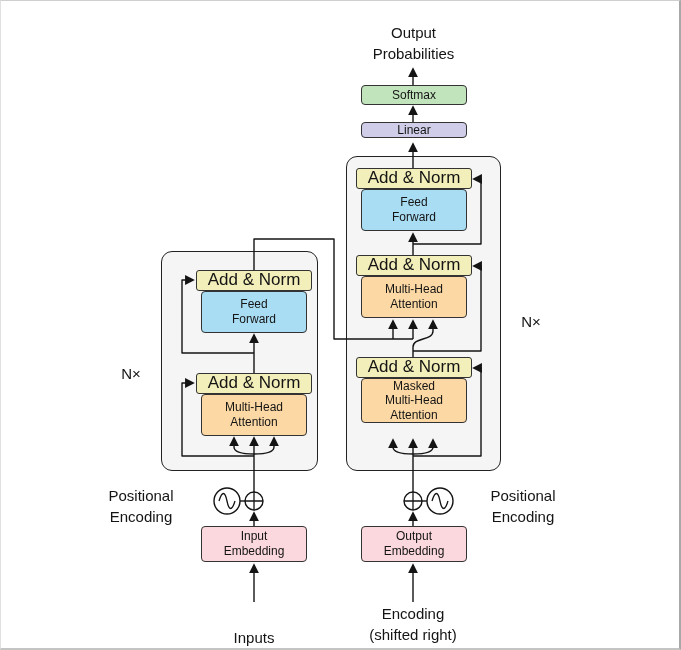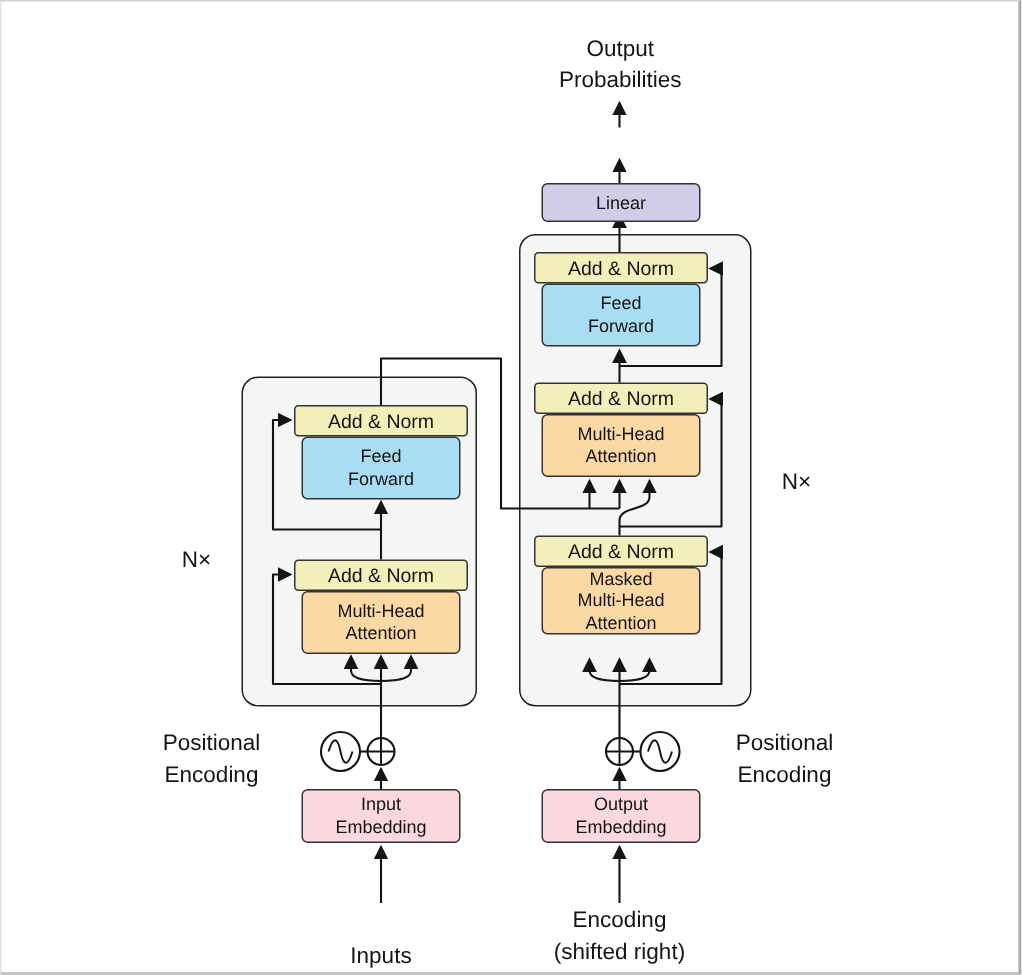--- a/index.html
+++ b/index.html
@@ -13,21 +13,21 @@
   .gray-block {
     position:absolute; background:#f5f5f5; border:1.4px solid #222;
     border-radius:11px; z-index:1;
   }
   svg.wires { position:absolute; left:0; top:0; z-index:2; }
   .box {
     position:absolute; z-index:3; display:flex; align-items:center; justify-content:center;
     text-align:center; border:1px solid #333; border-radius:4px;
     font-size:12px; line-height:1.22; white-space:pre-line; color:#141414;
   }
-  .addnorm { font-size:13px; border-radius:3px; }
+  .addnorm { font-size:17px; border-radius:3px; }
   .lbl {
     position:absolute; z-index:3; font-size:15px; line-height:1.38;
     text-align:center; white-space:pre-line; color:#141414;
   }
 </style>
 </head>
 <body>
 
 <div id="stage">
 
@@ -90,21 +90,22 @@
       </g>
       <g transform="translate(439,500)">
         <circle r="13" fill="#ffffff" stroke="#141414" stroke-width="1.4"></circle>
         <path d="M-8 0 C-5 -10 -2 -10 0 0 C2 10 5 10 8 0" stroke="#141414" stroke-width="1.3" fill="none"></path>
       </g>
     </g>
   </svg>
 
   <div class="lbl" style="left:340px; top:22px; width:145px;">Output
 Probabilities</div>
-  <div class="box" style="left: 360px; top: 121px; width: 106px; height: 26px; background: rgb(208, 205, 232);">Linear</div>
+  <div class="box" style="left: 360px; top: 84px; width: 106px; height: 20px; background: rgb(194, 228, 188);">Softmax</div>
+  <div class="box" style="left: 360px; top: 121px; width: 106px; height: 16px; background: rgb(208, 205, 232);">Linear</div>
 
   <div class="box addnorm" style="left: 195px; top: 269px; width: 116px; height: 21px; background: rgb(243, 239, 186);">Add &amp; Norm</div>
   <div class="box" style="left: 200px; top: 290px; width: 106px; height: 42px; background: rgb(169, 221, 243);">Feed
 Forward</div>
   <div class="box addnorm" style="left: 195px; top: 372px; width: 116px; height: 21px; background: rgb(243, 239, 186);">Add &amp; Norm</div>
   <div class="box" style="left: 200px; top: 393px; width: 106px; height: 42px; background: rgb(252, 217, 164);">Multi-Head
 Attention</div>
   <div class="lbl" style="left:110px; top:363px; width:40px;">N×</div>
   <div class="box" style="left: 200px; top: 525px; width: 106px; height: 36px; background: rgb(251, 216, 221);">Input
 Embedding</div>

